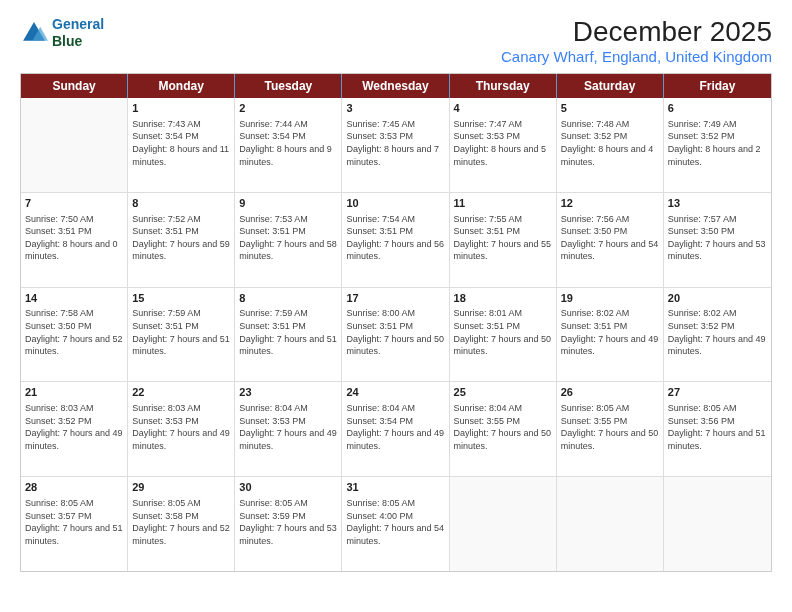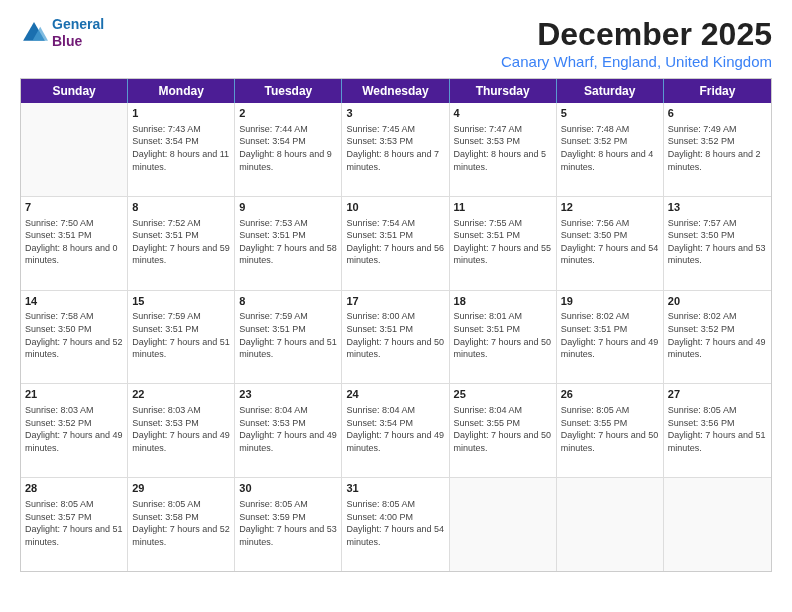--- a/index.html
+++ b/index.html
@@ -38,38 +38,38 @@
       color: #1a6faf;
     }
     .logo-icon {
       width: 28px;
       height: 28px;
     }
     .title-block {
       text-align: right;
     }
     .main-title {
-      font-size: 32px;
-      font-weight: bold;
+      font-size: 28px;
+      font-weight: normal;
       color: #222;
     }
     .subtitle {
       font-size: 15px;
       color: #3b82f6;
     }
     .calendar {
       flex: 1;
       display: flex;
       flex-direction: column;
       border: 1px solid #ccc;
     }
     .cal-header-row {
       display: grid;
       grid-template-columns: repeat(7, 1fr);
-      background: #4c1d95;
+      background: #7f1d1d;
     }
     .cal-header-cell {
       color: #fff;
       font-size: 12px;
       font-weight: bold;
       text-align: center;
       padding: 5px 2px;
       border-right: 1px solid #5a9ad0;
     }
     .cal-header-cell:last-child { border-right: none; }
@@ -114,21 +114,21 @@
 
 <div class="page">
   <div class="header">
     <div class="logo">
       <svg class="logo-icon" viewBox="0 0 36 36">
         <polygon points="18,4 32,28 4,28" fill="#1a6faf"></polygon>
         <polygon points="26,10 36,28 16,28" fill="#4a9fd4" opacity="0.7"></polygon>
       </svg>
       <div class="logo-text">
         <div><span>General</span></div>
-        <div style="color:#701a75;">Blue</div>
+        <div style="color:#14532d;">Blue</div>
       </div>
     </div>
     <div class="title-block">
       <div class="main-title">December 2025</div>
       <div class="subtitle">Canary Wharf, England, United Kingdom</div>
     </div>
   </div>
 
   <div class="calendar">
     <div class="cal-header-row" id="cal-header">

